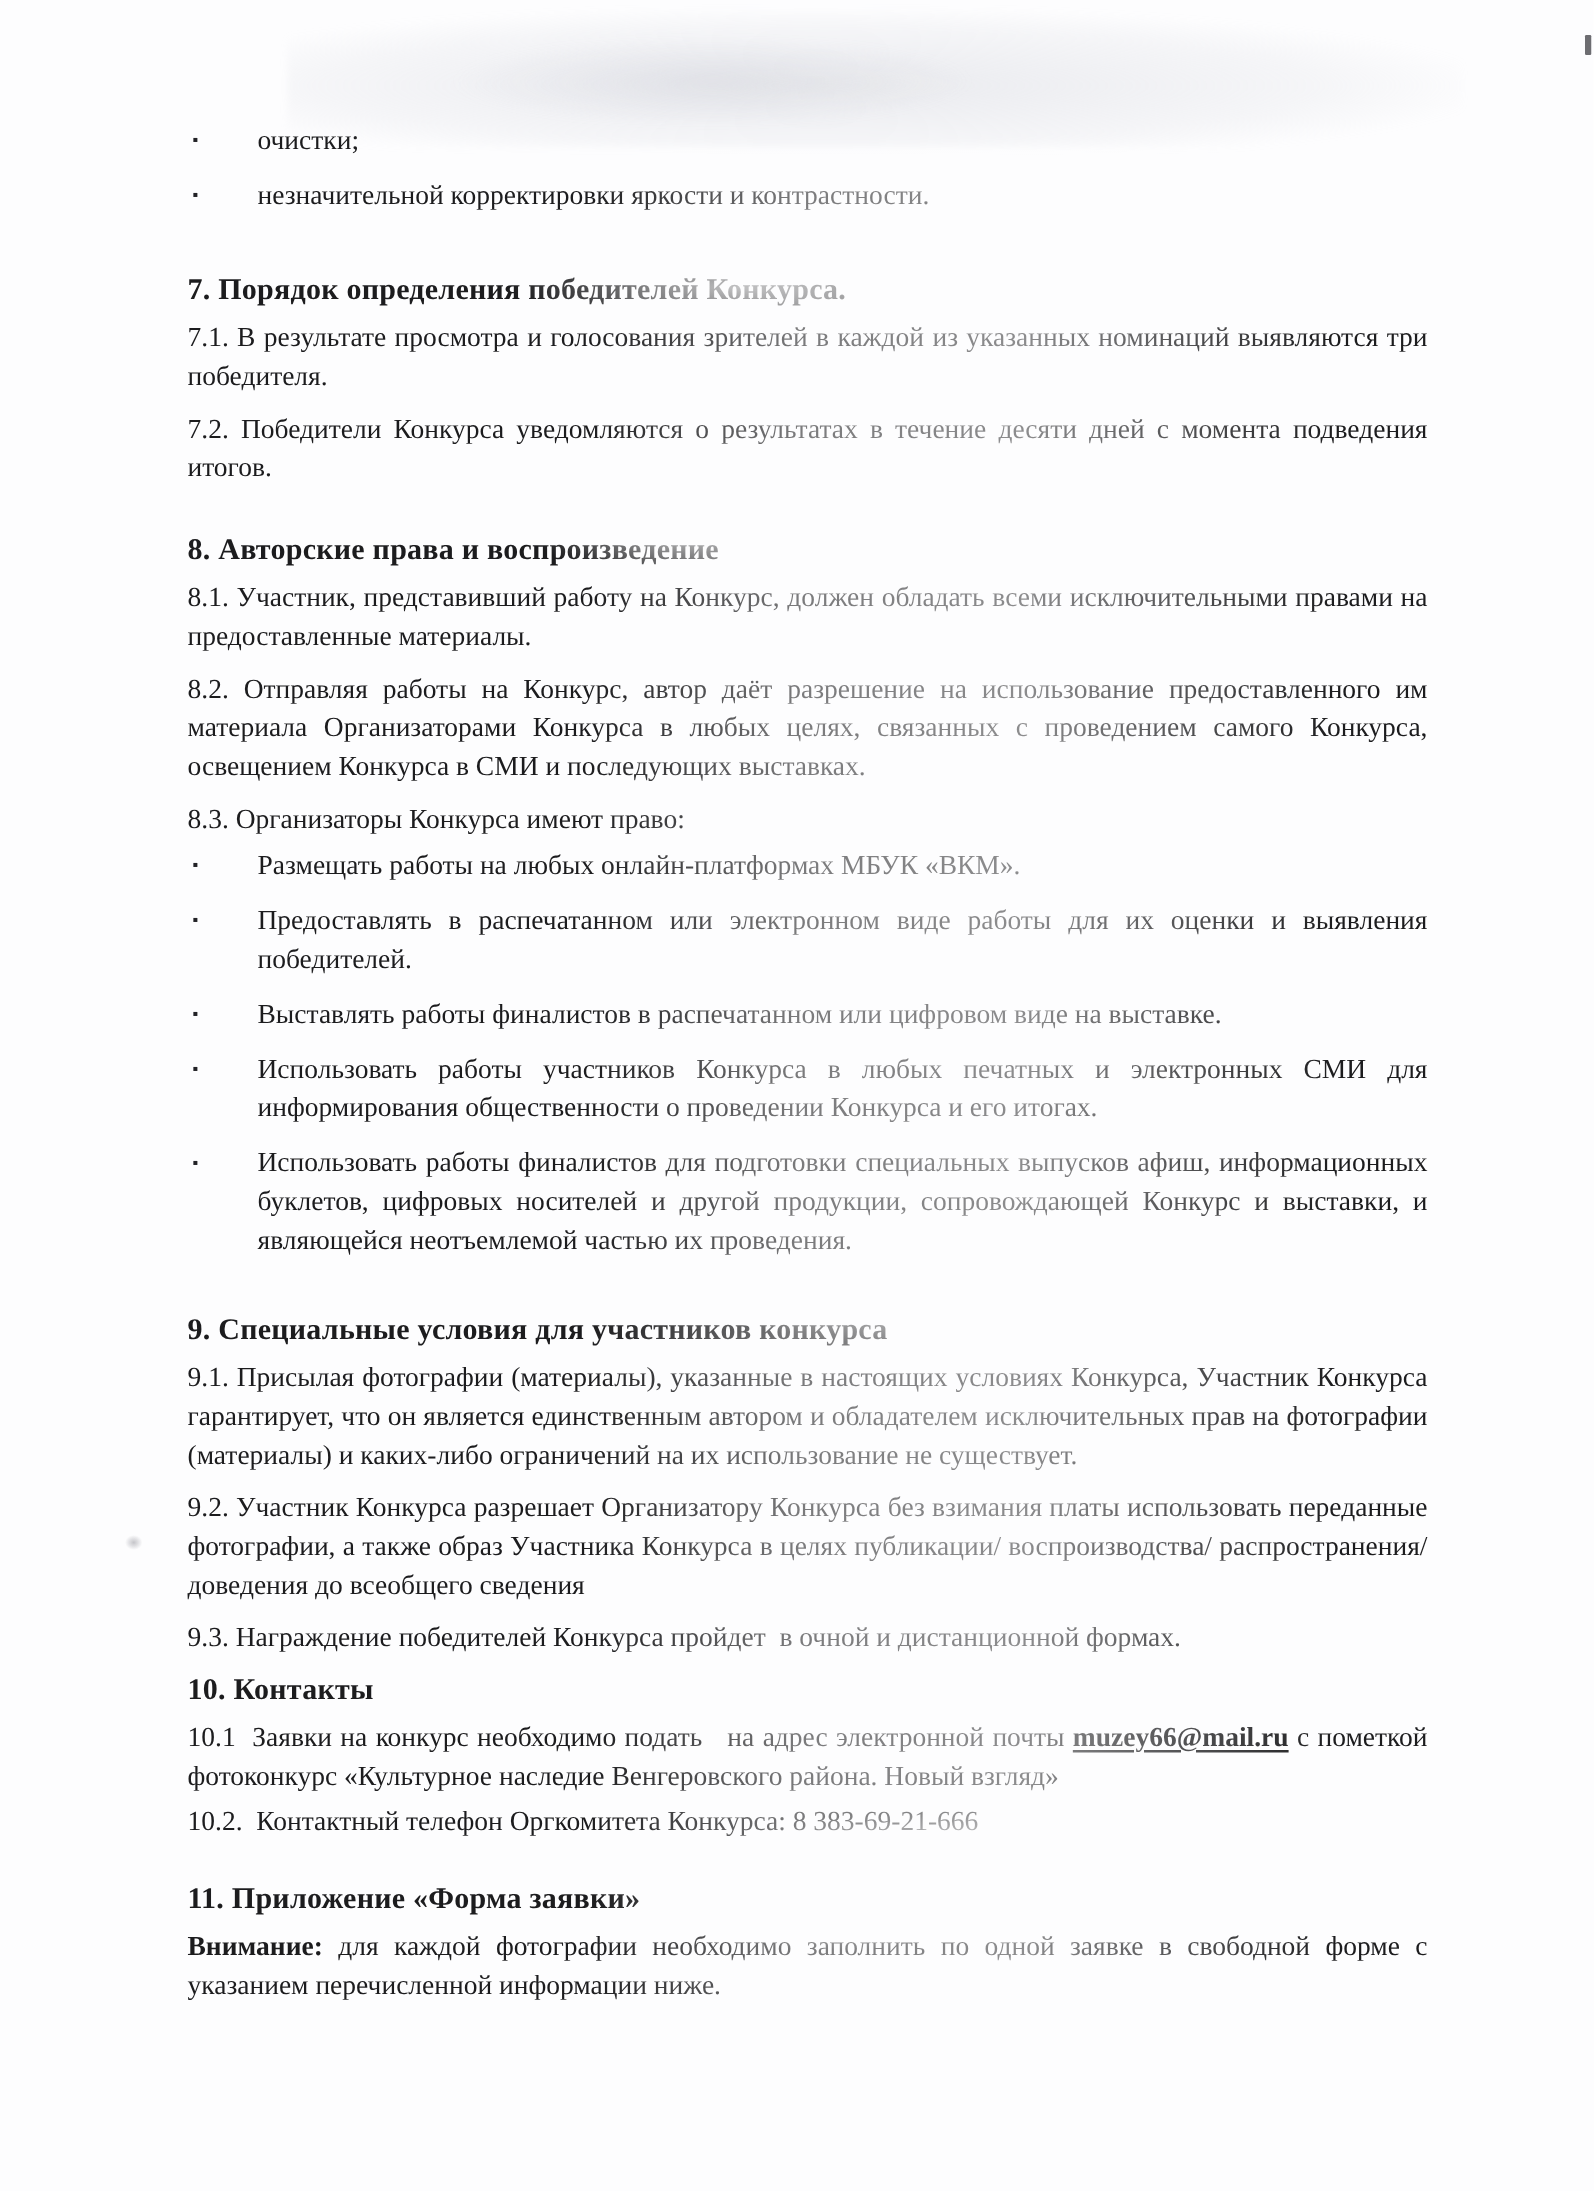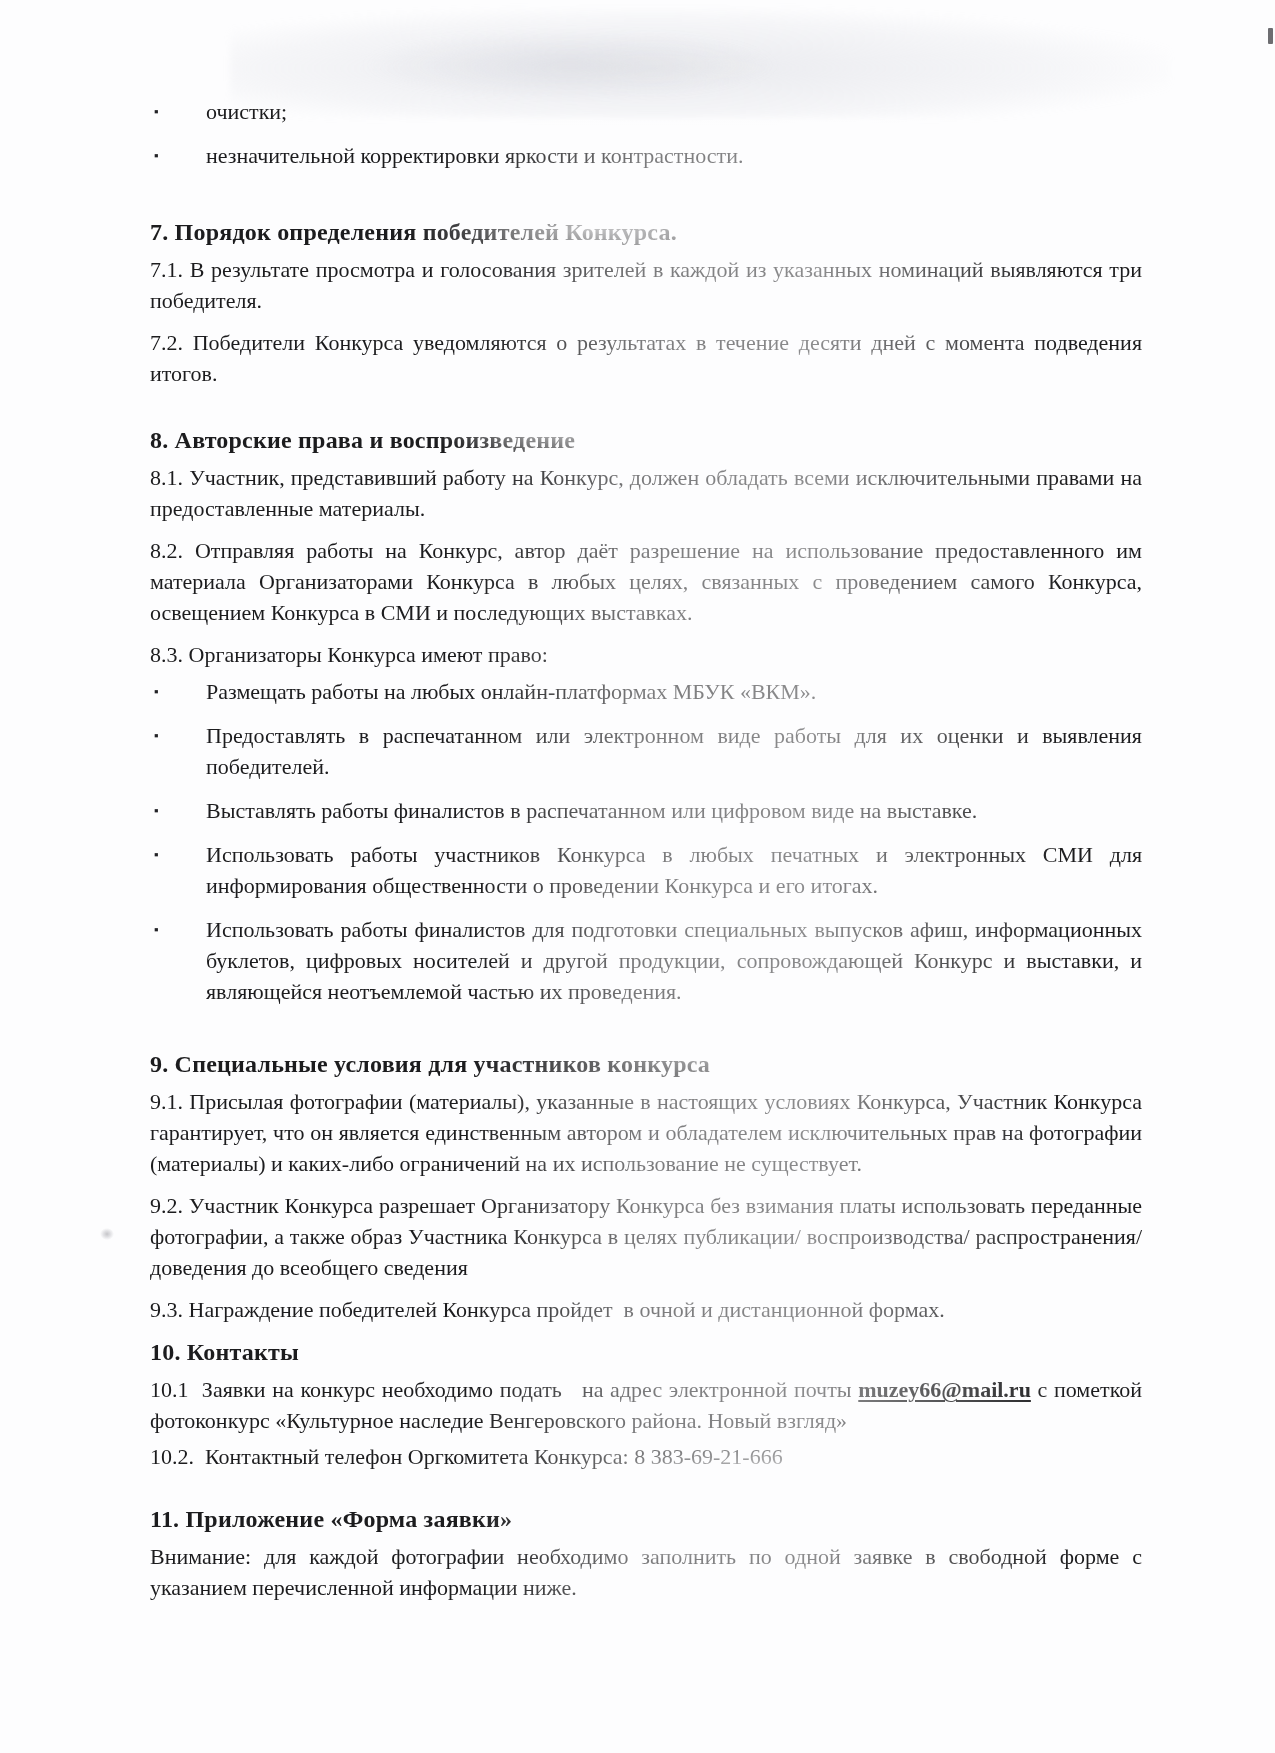--- a/index.html
+++ b/index.html
@@ -55,21 +55,21 @@
     text-align-last: left;
   }
   .bullets8 { margin-top: 6px; margin-bottom: 10px; }
   .email {
     font-weight: bold;
     text-decoration: underline;
     text-decoration-thickness: 2px;
     text-underline-offset: 3px;
     color: #1c1c1e;
   }
-  .bold-label { font-weight: normal; }
+  .bold-label { font-weight: bold; }
   .tight { margin-bottom: 5px; }
 
   
   .artifact { position: absolute; pointer-events: none; }
   .smudge-top {
     left: 230px; top: 8px; width: 940px; height: 110px;
     background: radial-gradient(ellipse at 45% 55%, rgba(206,208,216,0.40), rgba(206,208,216,0.16) 55%, rgba(206,208,216,0) 75%);
     filter: blur(3px);
   }
   .smudge-top2 {

